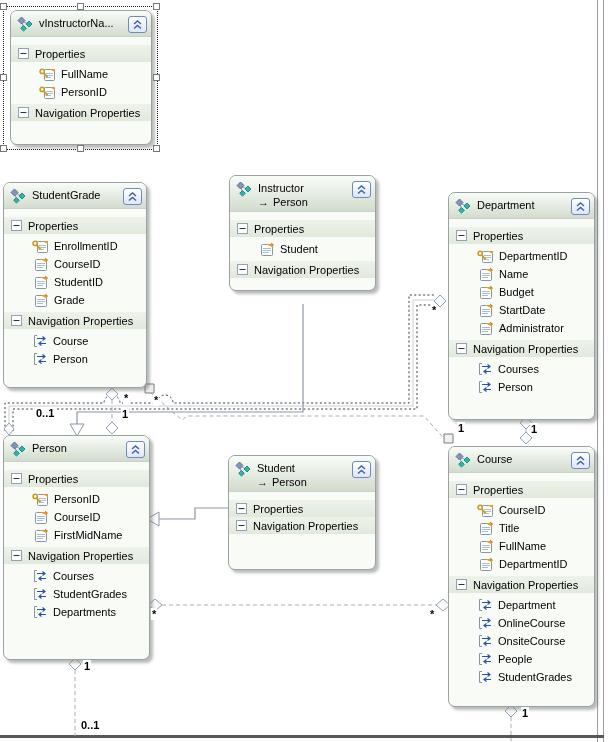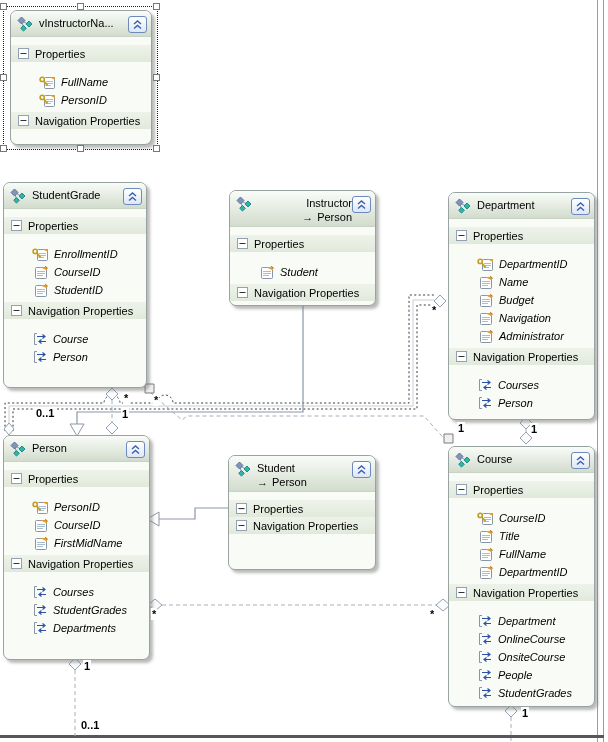--- a/index.html
+++ b/index.html
@@ -19,21 +19,21 @@
           background:linear-gradient(#f9fcf8,#d2dccd);border-bottom:1px solid #c9d3c5;}
   .entity-titles{flex:1;padding-left:6px;overflow:hidden;}
   .entity-title{font-weight:normal;padding-top:1px;white-space:nowrap;}
   .entity-base{padding-top:2px;white-space:nowrap;}
   .base-arrow{font-weight:bold;margin-right:4px;}
   .collapse-btn{flex:none;width:17px;height:15px;border:1px solid #6d89bd;border-radius:3px;
           background:linear-gradient(#ffffff,#dde7f6);display:flex;align-items:center;justify-content:center;}
   .section-header{display:flex;align-items:center;gap:6px;padding:2px 4px 2px 7px;height:13px;
           background:linear-gradient(#eef3ea,#e1e9db);}
   .section-label{white-space:nowrap;}
-  .section-items{padding:11px 0 3px 0;font-style:italic;}
+  .section-items{padding:3px 0 3px 0;}
   .property-row{display:flex;align-items:center;gap:5px;padding:1px 2px 1px 28px;height:16px;}
   .prop-label{white-space:nowrap;}
   .prop-icon,.entity-icon,.expander,.collapse-btn{line-height:0;}
   .multiplicity{position:absolute;z-index:3;font-weight:bold;font-size:11px;background:#fff;padding:0 1px;line-height:12px;}
   .selection-rect{position:absolute;z-index:4;border:1px dotted #1a1a1a;}
   .sel-handle{position:absolute;z-index:5;width:7px;height:7px;background:#fff;border:1px solid #777;box-sizing:border-box;}
   .border-line-v{position:absolute;top:0;height:742px;width:1px;background:#9d9d9d;z-index:0;}
   .border-line-h{position:absolute;left:0;width:604px;height:3px;background:#575757;z-index:0;}
 </style>
 </head>
@@ -210,20 +210,31 @@
               <span class="prop-icon"><svg width="17" height="15" viewBox="0 0 17 15">
                   <rect x="3.5" y="2.5" width="11" height="11" rx="1" fill="#fff" stroke="#8795a4"></rect>
                   <line x1="5" y1="6.5" x2="13" y2="6.5" stroke="#a9bcd2"></line>
                   <line x1="5" y1="8.5" x2="13" y2="8.5" stroke="#a9bcd2"></line>
                   <line x1="5" y1="10.5" x2="11" y2="10.5" stroke="#a9bcd2"></line>
                   <path d="M8,2 L15,2 L15,5.5 Z" fill="#e59a2e"></path>
                   <path d="M13.2,1.2 L15.8,3.4" stroke="#b06e12" stroke-width="1"></path>
                 </svg></span>
               <span class="prop-label">StudentID</span>
             </div>
+            <div class="property-row">
+              <span class="prop-icon"><svg width="17" height="15" viewBox="0 0 17 15">
+                  <rect x="3.5" y="2.5" width="11" height="11" rx="1" fill="#fff" stroke="#8795a4"></rect>
+                  <line x1="5" y1="6.5" x2="13" y2="6.5" stroke="#a9bcd2"></line>
+                  <line x1="5" y1="8.5" x2="13" y2="8.5" stroke="#a9bcd2"></line>
+                  <line x1="5" y1="10.5" x2="11" y2="10.5" stroke="#a9bcd2"></line>
+                  <path d="M8,2 L15,2 L15,5.5 Z" fill="#e59a2e"></path>
+                  <path d="M13.2,1.2 L15.8,3.4" stroke="#b06e12" stroke-width="1"></path>
+                </svg></span>
+              <span class="prop-label">Grade</span>
+            </div>
           </div>
           <div class="section-header">
             <span class="expander"><svg width="11" height="11" viewBox="0 0 11 11">
                 <rect x="0.5" y="0.5" width="10" height="10" fill="#fff" stroke="#93a1b3"></rect>
                 <line x1="2.5" y1="5.5" x2="8.5" y2="5.5" stroke="#333" stroke-width="1.2"></line>
               </svg></span>
             <span class="section-label">Navigation Properties</span>
           </div>
           <div class="section-items">
             <div class="property-row">
@@ -242,21 +253,21 @@
                   <line x1="5" y1="4.5" x2="12.5" y2="4.5" stroke="#2b51a8" stroke-width="1.2"></line>
                   <polyline points="10.5,2.5 13,4.5 10.5,6.5" fill="none" stroke="#2b51a8" stroke-width="1.2"></polyline>
                   <line x1="14" y1="9.5" x2="7.5" y2="9.5" stroke="#2b51a8" stroke-width="1.2"></line>
                   <polyline points="9.5,7.5 7,9.5 9.5,11.5" fill="none" stroke="#2b51a8" stroke-width="1.2"></polyline>
                 </svg></span>
               <span class="prop-label">Person</span>
             </div>
           </div>
         </div>
   </div>
-      <div class="entity" style="left: 229px; top: 190px; width: 145px; height: 114px; text-align: right;">
+      <div class="entity" style="left: 229px; top: 175px; width: 145px; height: 114px;">
     <div class="entity-header">
       <span class="entity-icon"><svg width="16" height="16" viewBox="0 0 16 16">
               <line x1="5" y1="5" x2="11" y2="8" stroke="#8a98ab"></line>
               <line x1="5" y1="6" x2="6.5" y2="12" stroke="#8a98ab"></line>
               <path d="M4.5,1 L8,4.5 L4.5,8 L1,4.5 Z" fill="#8094bd" stroke="#60759e"></path>
               <path d="M12,5 L15,8 L12,11 L9,8 Z" fill="#2fb3ab" stroke="#1d8d86"></path>
               <path d="M6.5,9.5 L9.3,12.3 L6.5,15.1 L3.7,12.3 Z" fill="#2fb3ab" stroke="#1d8d86"></path>
             </svg></span>
       <div class="entity-titles">
         <div class="entity-title">Instructor</div>
@@ -365,21 +376,21 @@
             </div>
             <div class="property-row">
               <span class="prop-icon"><svg width="17" height="15" viewBox="0 0 17 15">
                   <rect x="3.5" y="2.5" width="11" height="11" rx="1" fill="#fff" stroke="#8795a4"></rect>
                   <line x1="5" y1="6.5" x2="13" y2="6.5" stroke="#a9bcd2"></line>
                   <line x1="5" y1="8.5" x2="13" y2="8.5" stroke="#a9bcd2"></line>
                   <line x1="5" y1="10.5" x2="11" y2="10.5" stroke="#a9bcd2"></line>
                   <path d="M8,2 L15,2 L15,5.5 Z" fill="#e59a2e"></path>
                   <path d="M13.2,1.2 L15.8,3.4" stroke="#b06e12" stroke-width="1"></path>
                 </svg></span>
-              <span class="prop-label">Navigation</span>
+              <span class="prop-label">StartDate</span>
             </div>
             <div class="property-row">
               <span class="prop-icon"><svg width="17" height="15" viewBox="0 0 17 15">
                   <rect x="3.5" y="2.5" width="11" height="11" rx="1" fill="#fff" stroke="#8795a4"></rect>
                   <line x1="5" y1="6.5" x2="13" y2="6.5" stroke="#a9bcd2"></line>
                   <line x1="5" y1="8.5" x2="13" y2="8.5" stroke="#a9bcd2"></line>
                   <line x1="5" y1="10.5" x2="11" y2="10.5" stroke="#a9bcd2"></line>
                   <path d="M8,2 L15,2 L15,5.5 Z" fill="#e59a2e"></path>
                   <path d="M13.2,1.2 L15.8,3.4" stroke="#b06e12" stroke-width="1"></path>
                 </svg></span>

